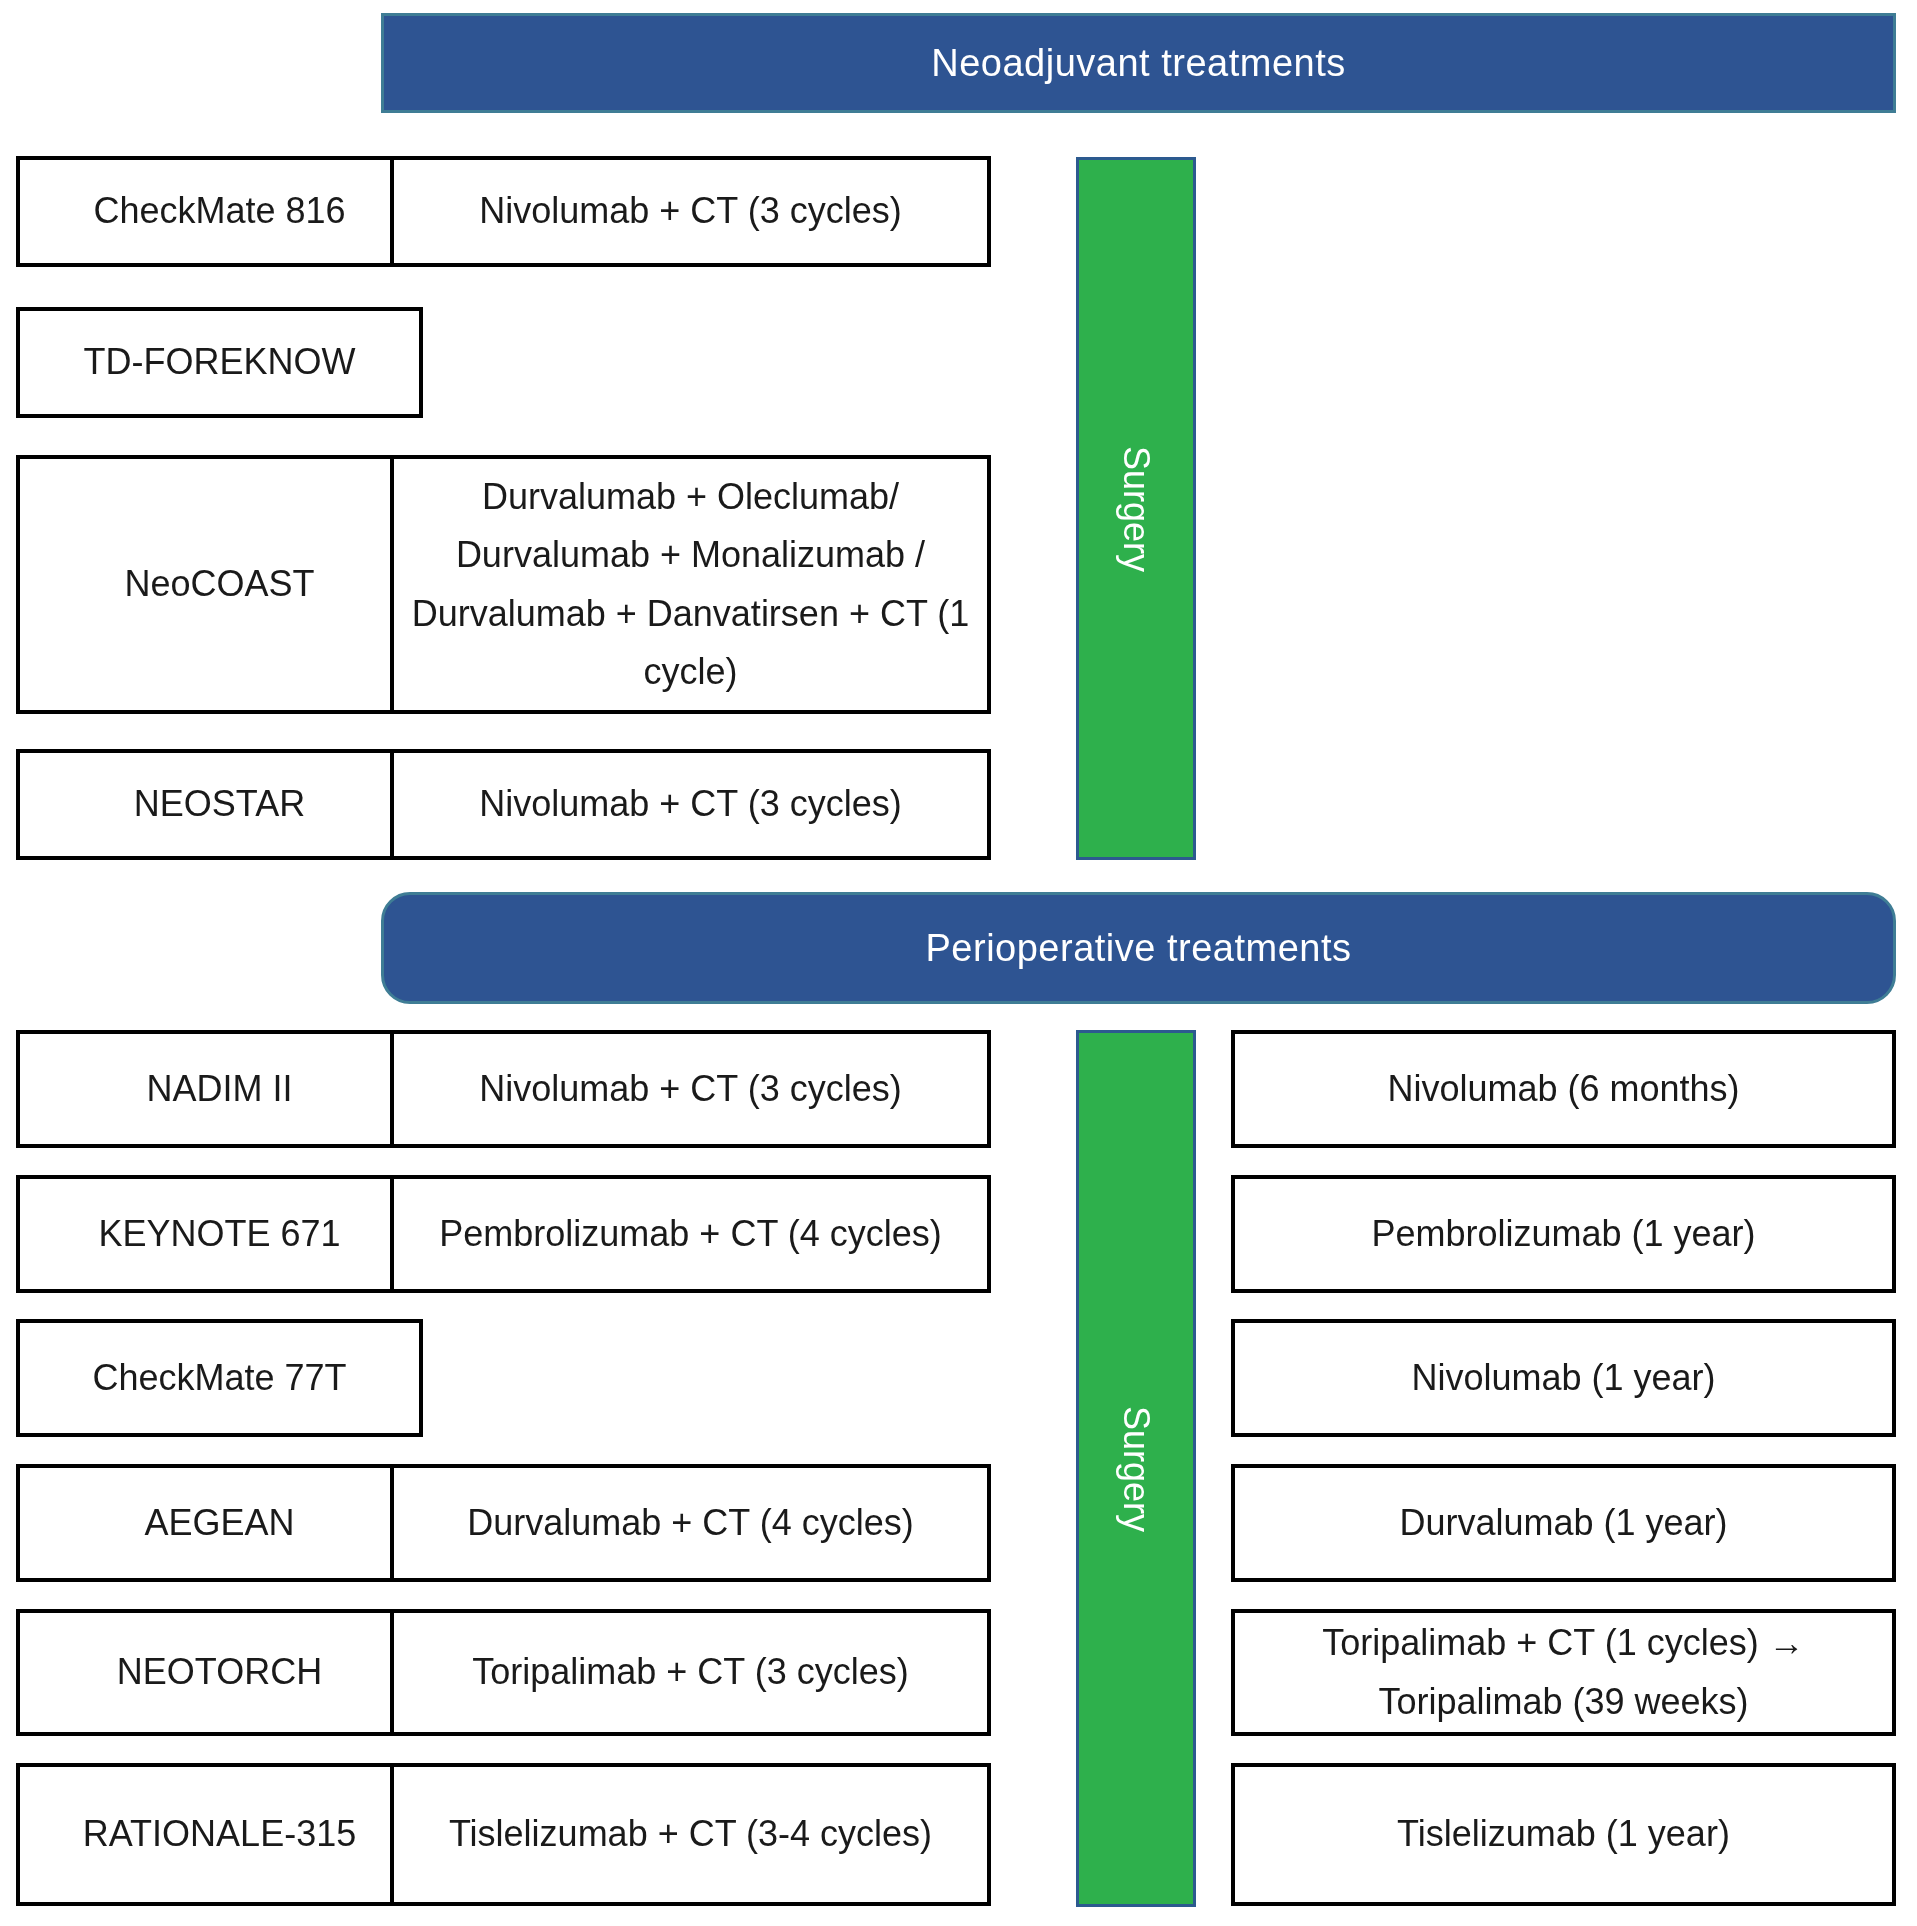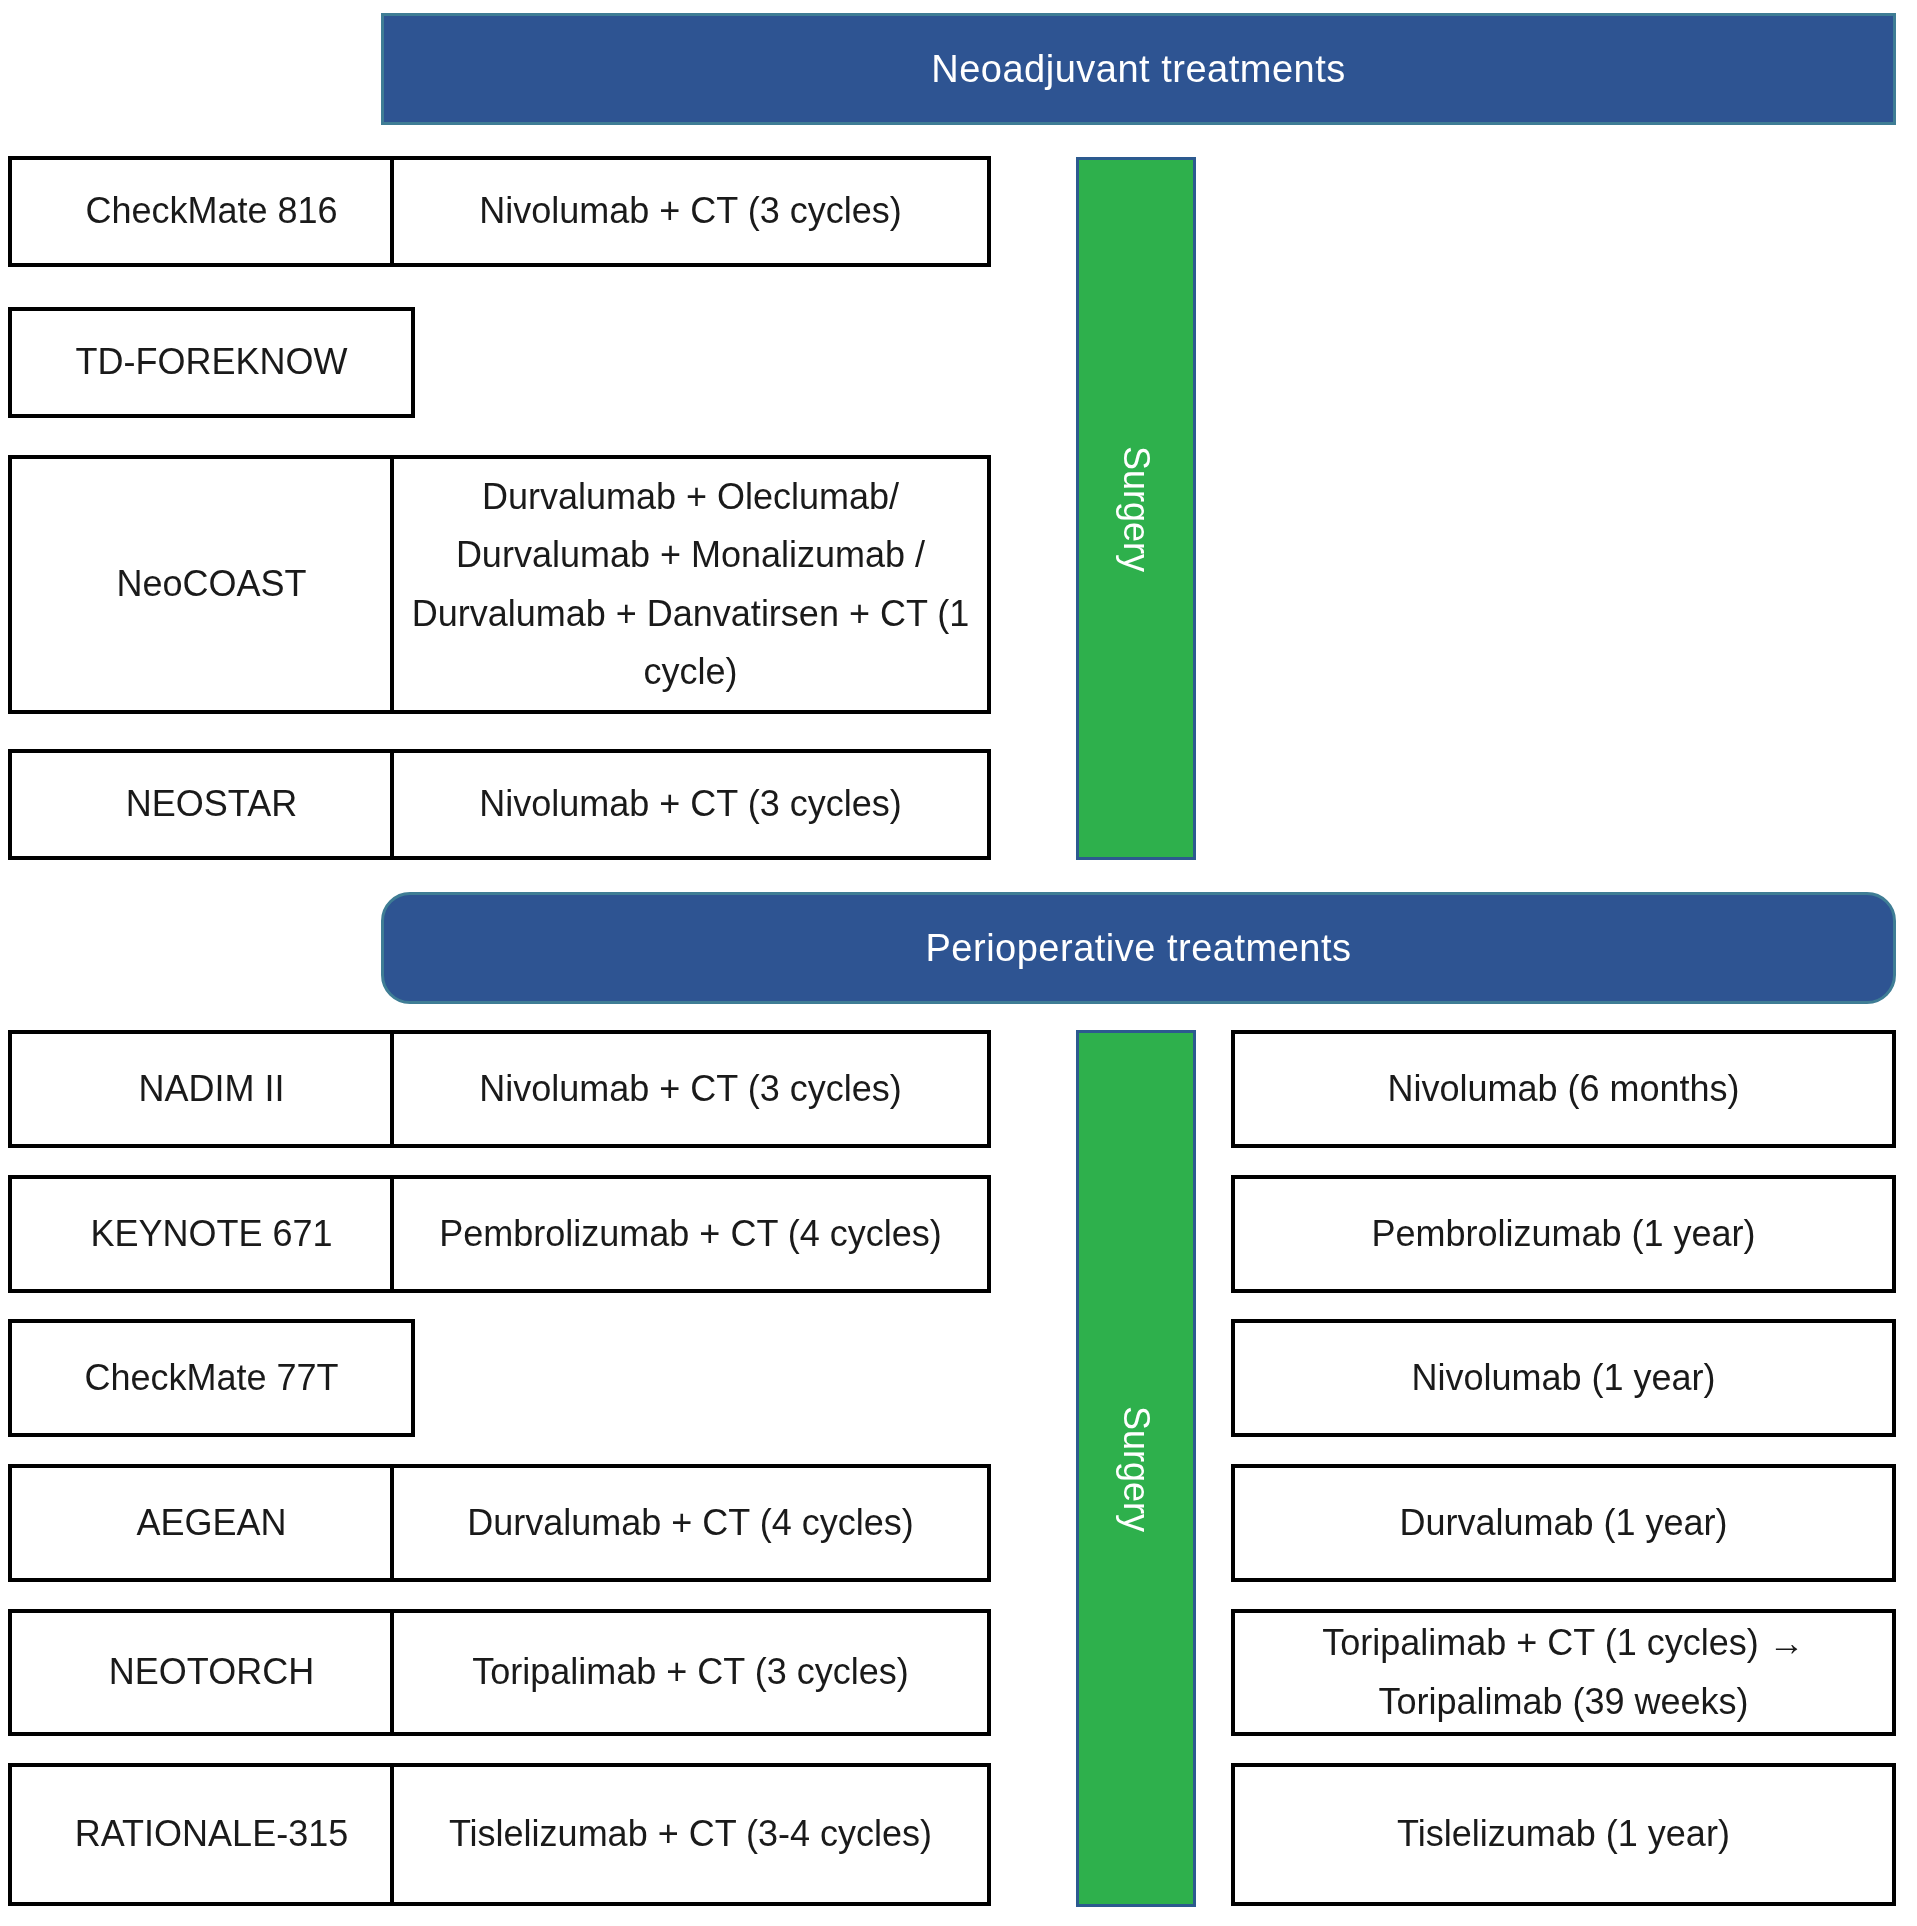--- a/index.html
+++ b/index.html
@@ -64,22 +64,22 @@
     justify-content: center;
     overflow: hidden;
   }
   .surgery .vlabel {
     color: var(--white);
     font-size: 36px;
     white-space: nowrap;
     transform: rotate(90deg);
   }
   
-  .s1-hdr   { left: 381px;  top: 13.4px;   width: 1515px; height: 112px; }
-  .col-trial { left: 8px;  width: 407px; text-align: right;  }
+  .s1-hdr   { left: 381px;  top: 13.4px;   width: 1515px; height: 100px; }
+  .col-trial { left: 16px;  width: 407px; text-align: right;  }
   .col-mid   { left: 390px; width: 601px; }
   .col-adj   { left: 1231px; width: 665px; }
   .s1-r1 { top: 156px;  height: 111px; }
   .s1-r2 { top: 307px;  height: 111px; }
   .s1-r3 { top: 455px;  height: 259px; }
   .s1-r4 { top: 749px; height: 111px; }
   .s1-surgery { left: 1076px; top: 157px; width: 120px; height: 703px; }
   
   .s2-hdr   { left: 381px; top: 892px; width: 1515px; height: 112px; border-radius: 29px; }
   .s2-r1 { top: 1030px; height: 118px; }

